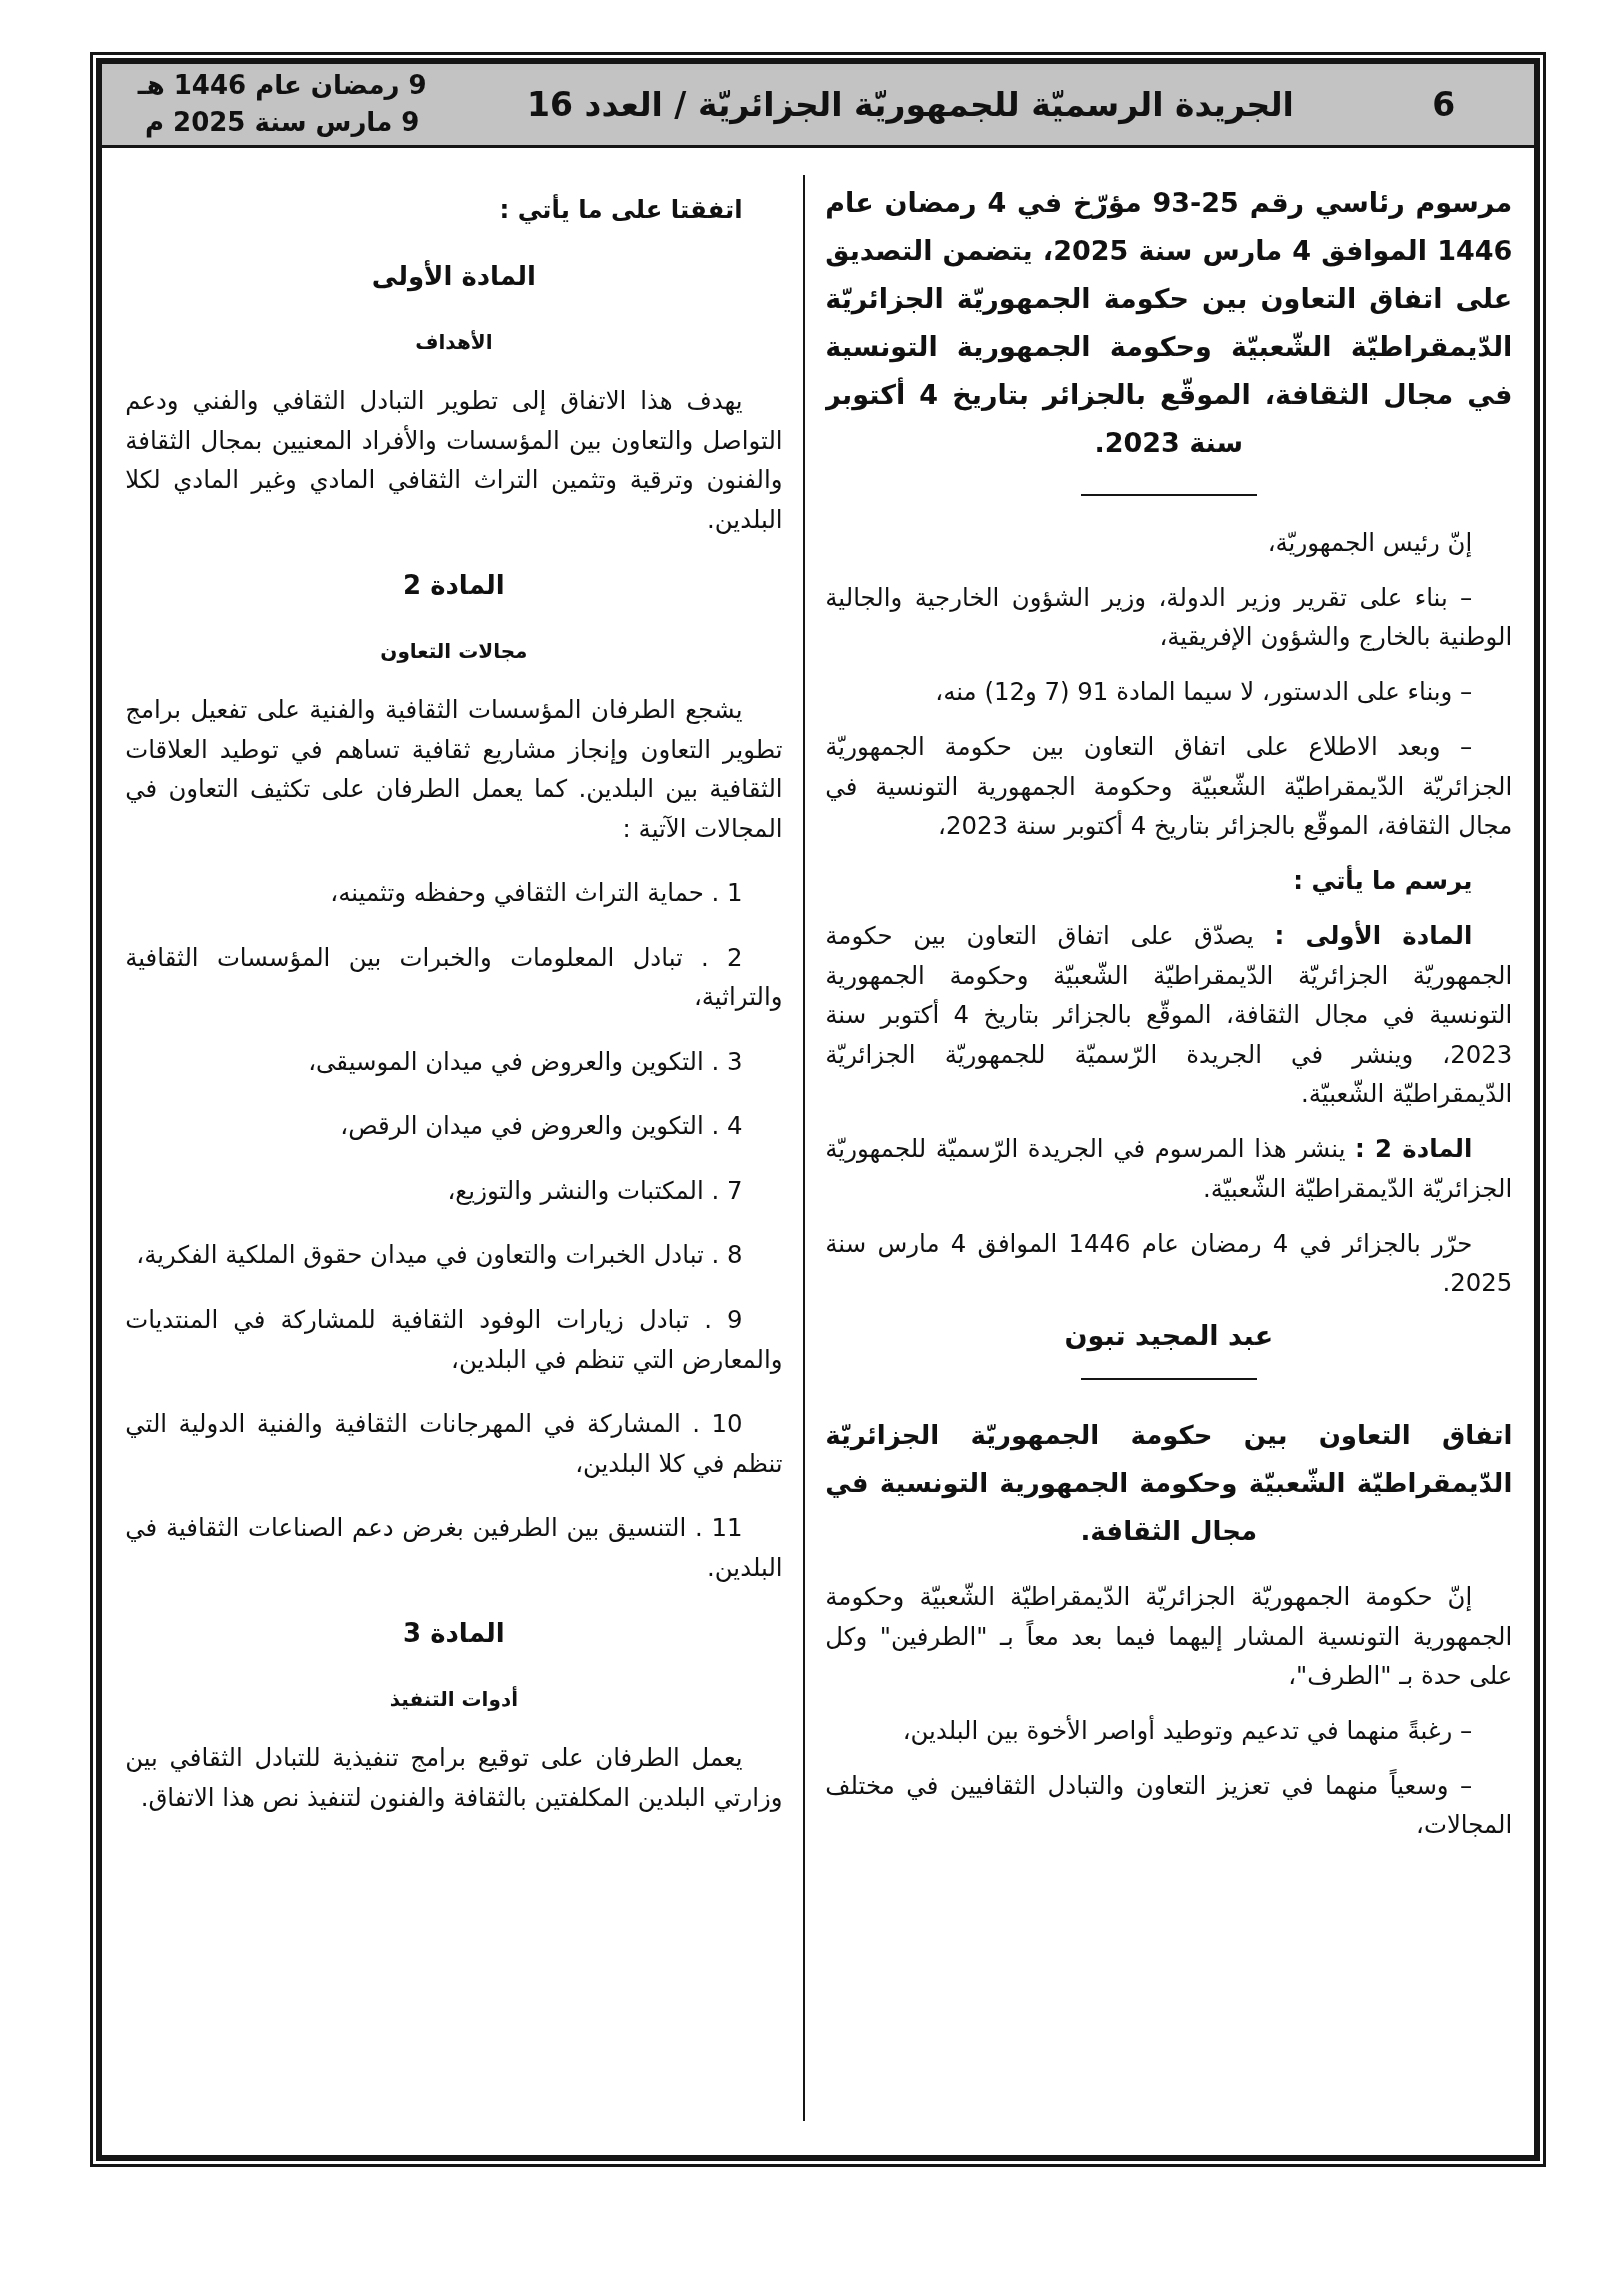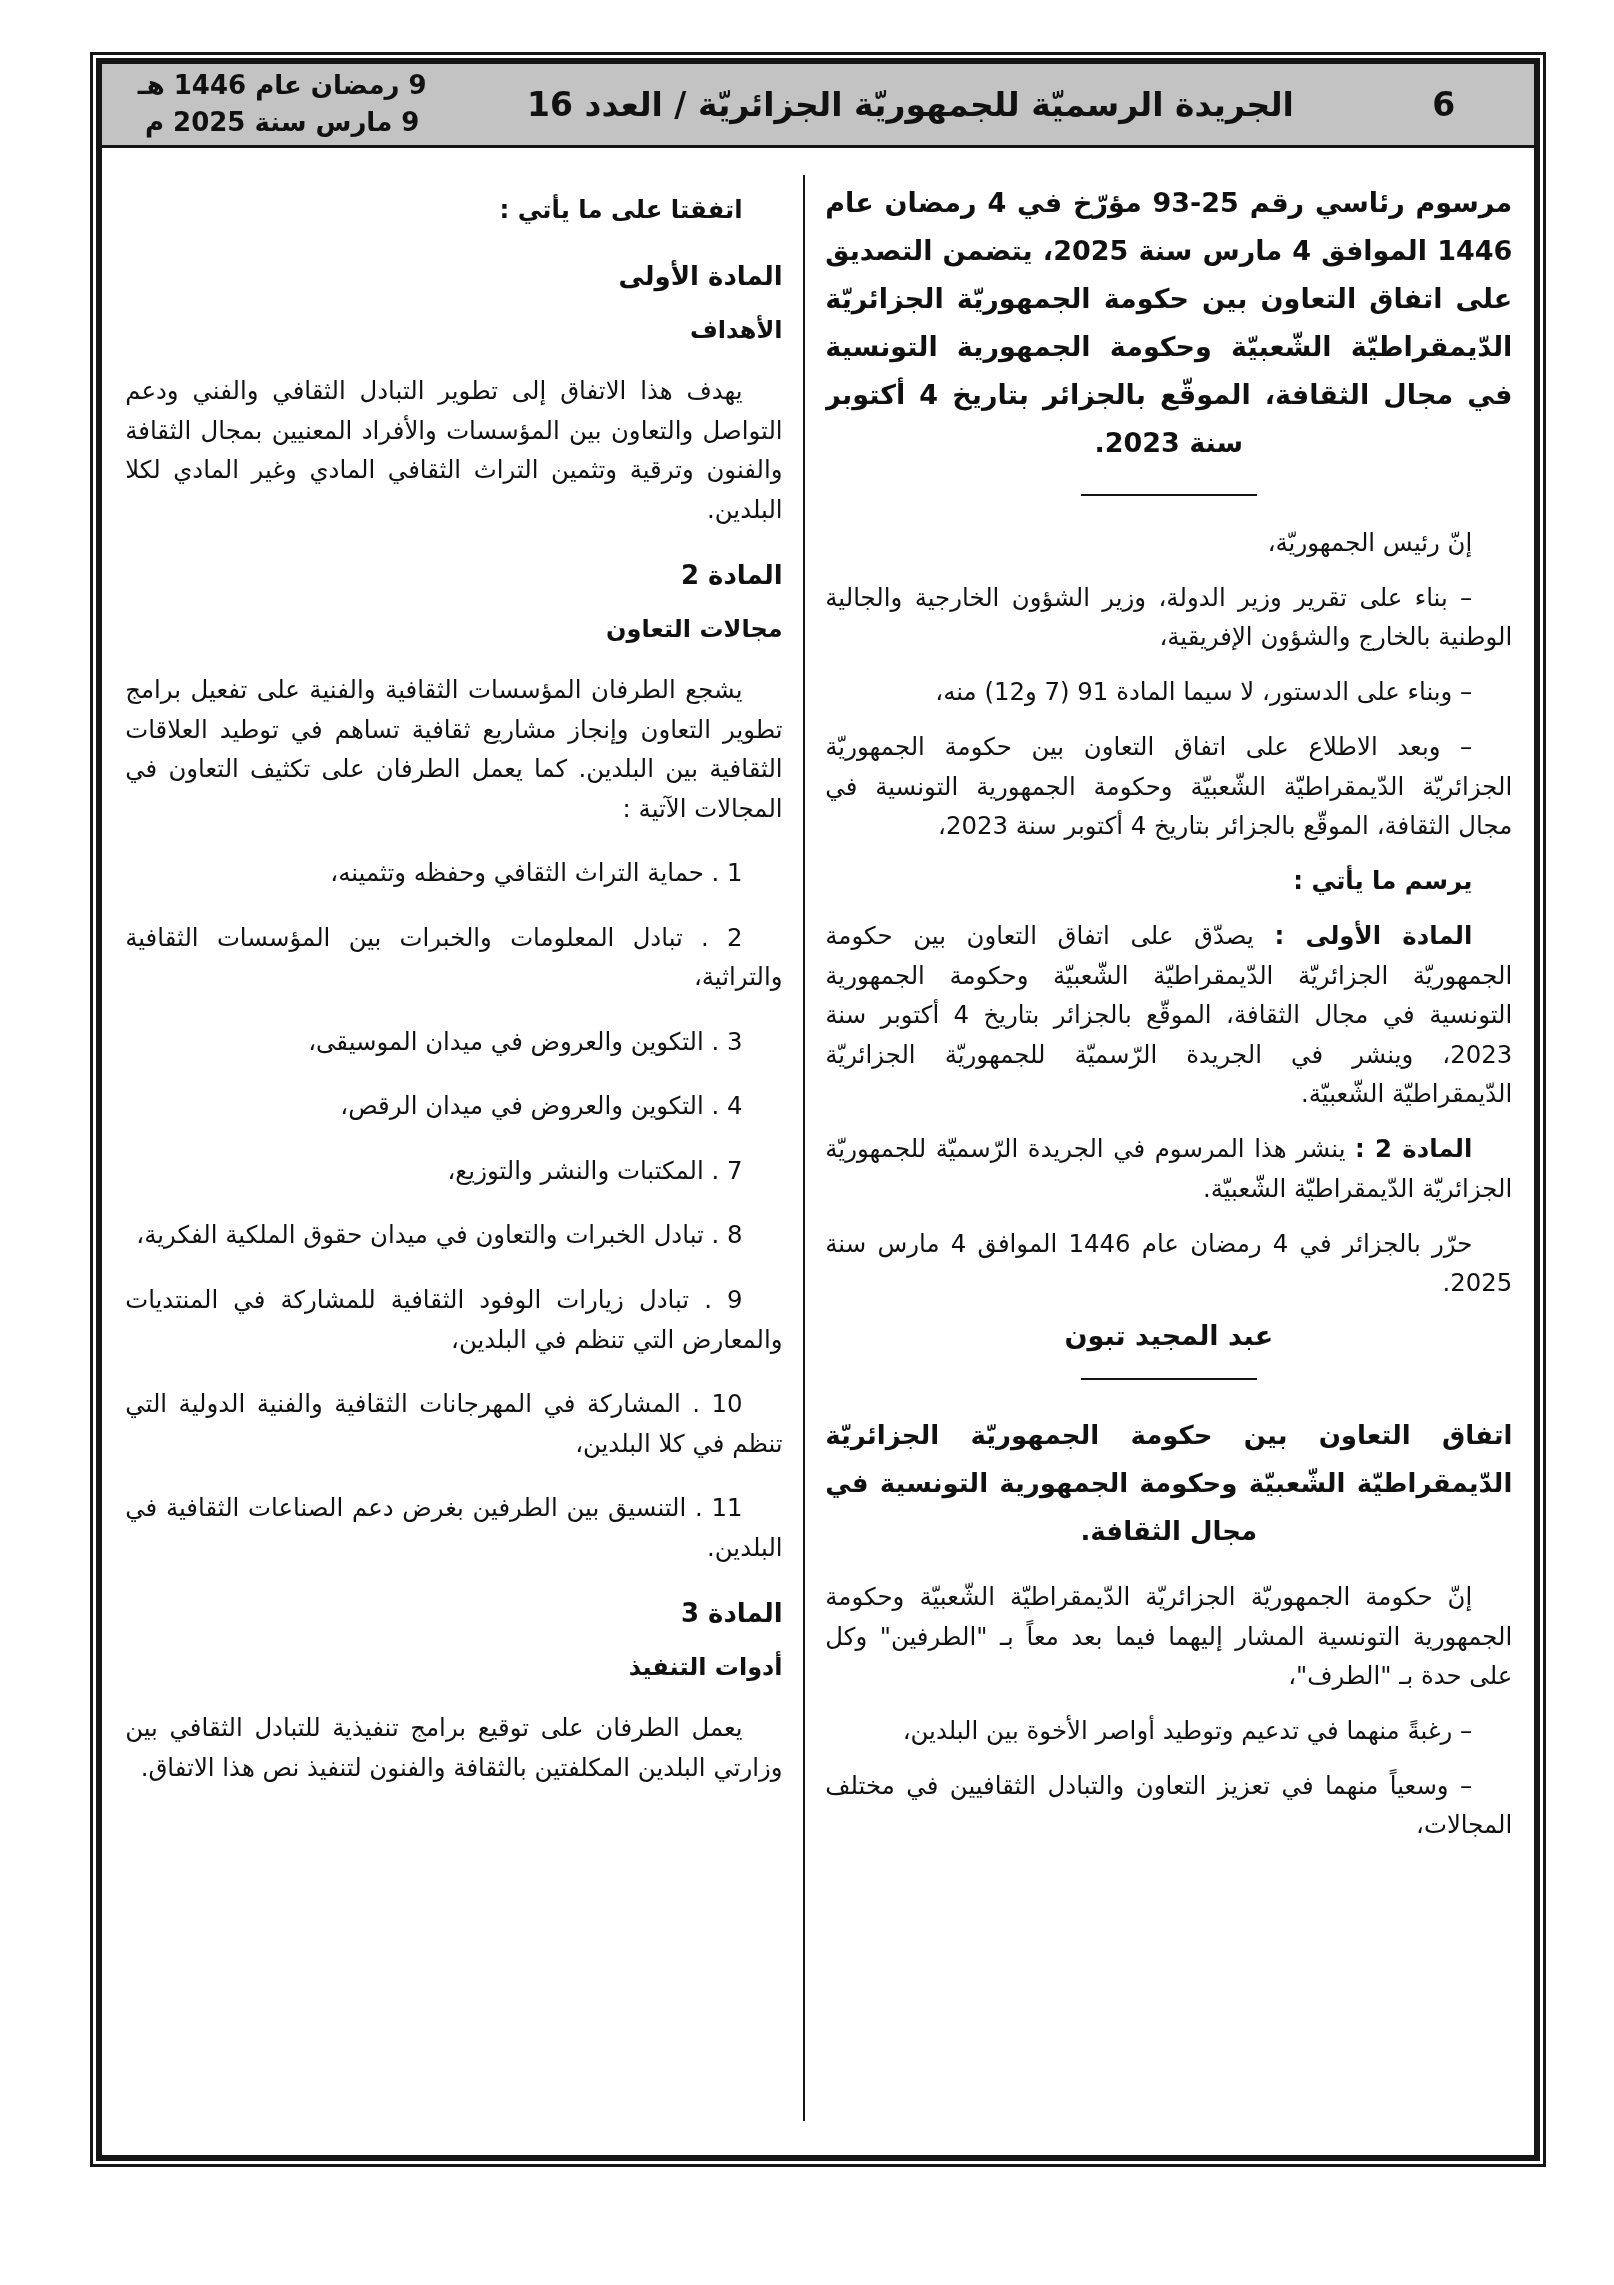--- a/index.html
+++ b/index.html
@@ -92,27 +92,28 @@
   }
   .rule {
     width: 176px;
     height: 0;
     border-top: 2.7px solid #151515;
     margin: 27px auto;
   }
   .heading {
     font-weight: bold;
     font-size: 26px;
-    text-align: right;
+    text-align: center;
     margin: 31px 0 9px;
   }
   .subheading {
     font-weight: bold;
-    font-size: 24px;
-    margin: 25px 0 27px;
+    font-size: 20px;
+    text-align: center;
+    margin: 39px 0 27px;
   }
   .signatory {
     font-weight: bold;
     font-size: 27px;
     text-align: center;
     text-indent: 0;
     margin: 17px 0 9px;
   }
   .agreement-title {
     font-weight: bold;

